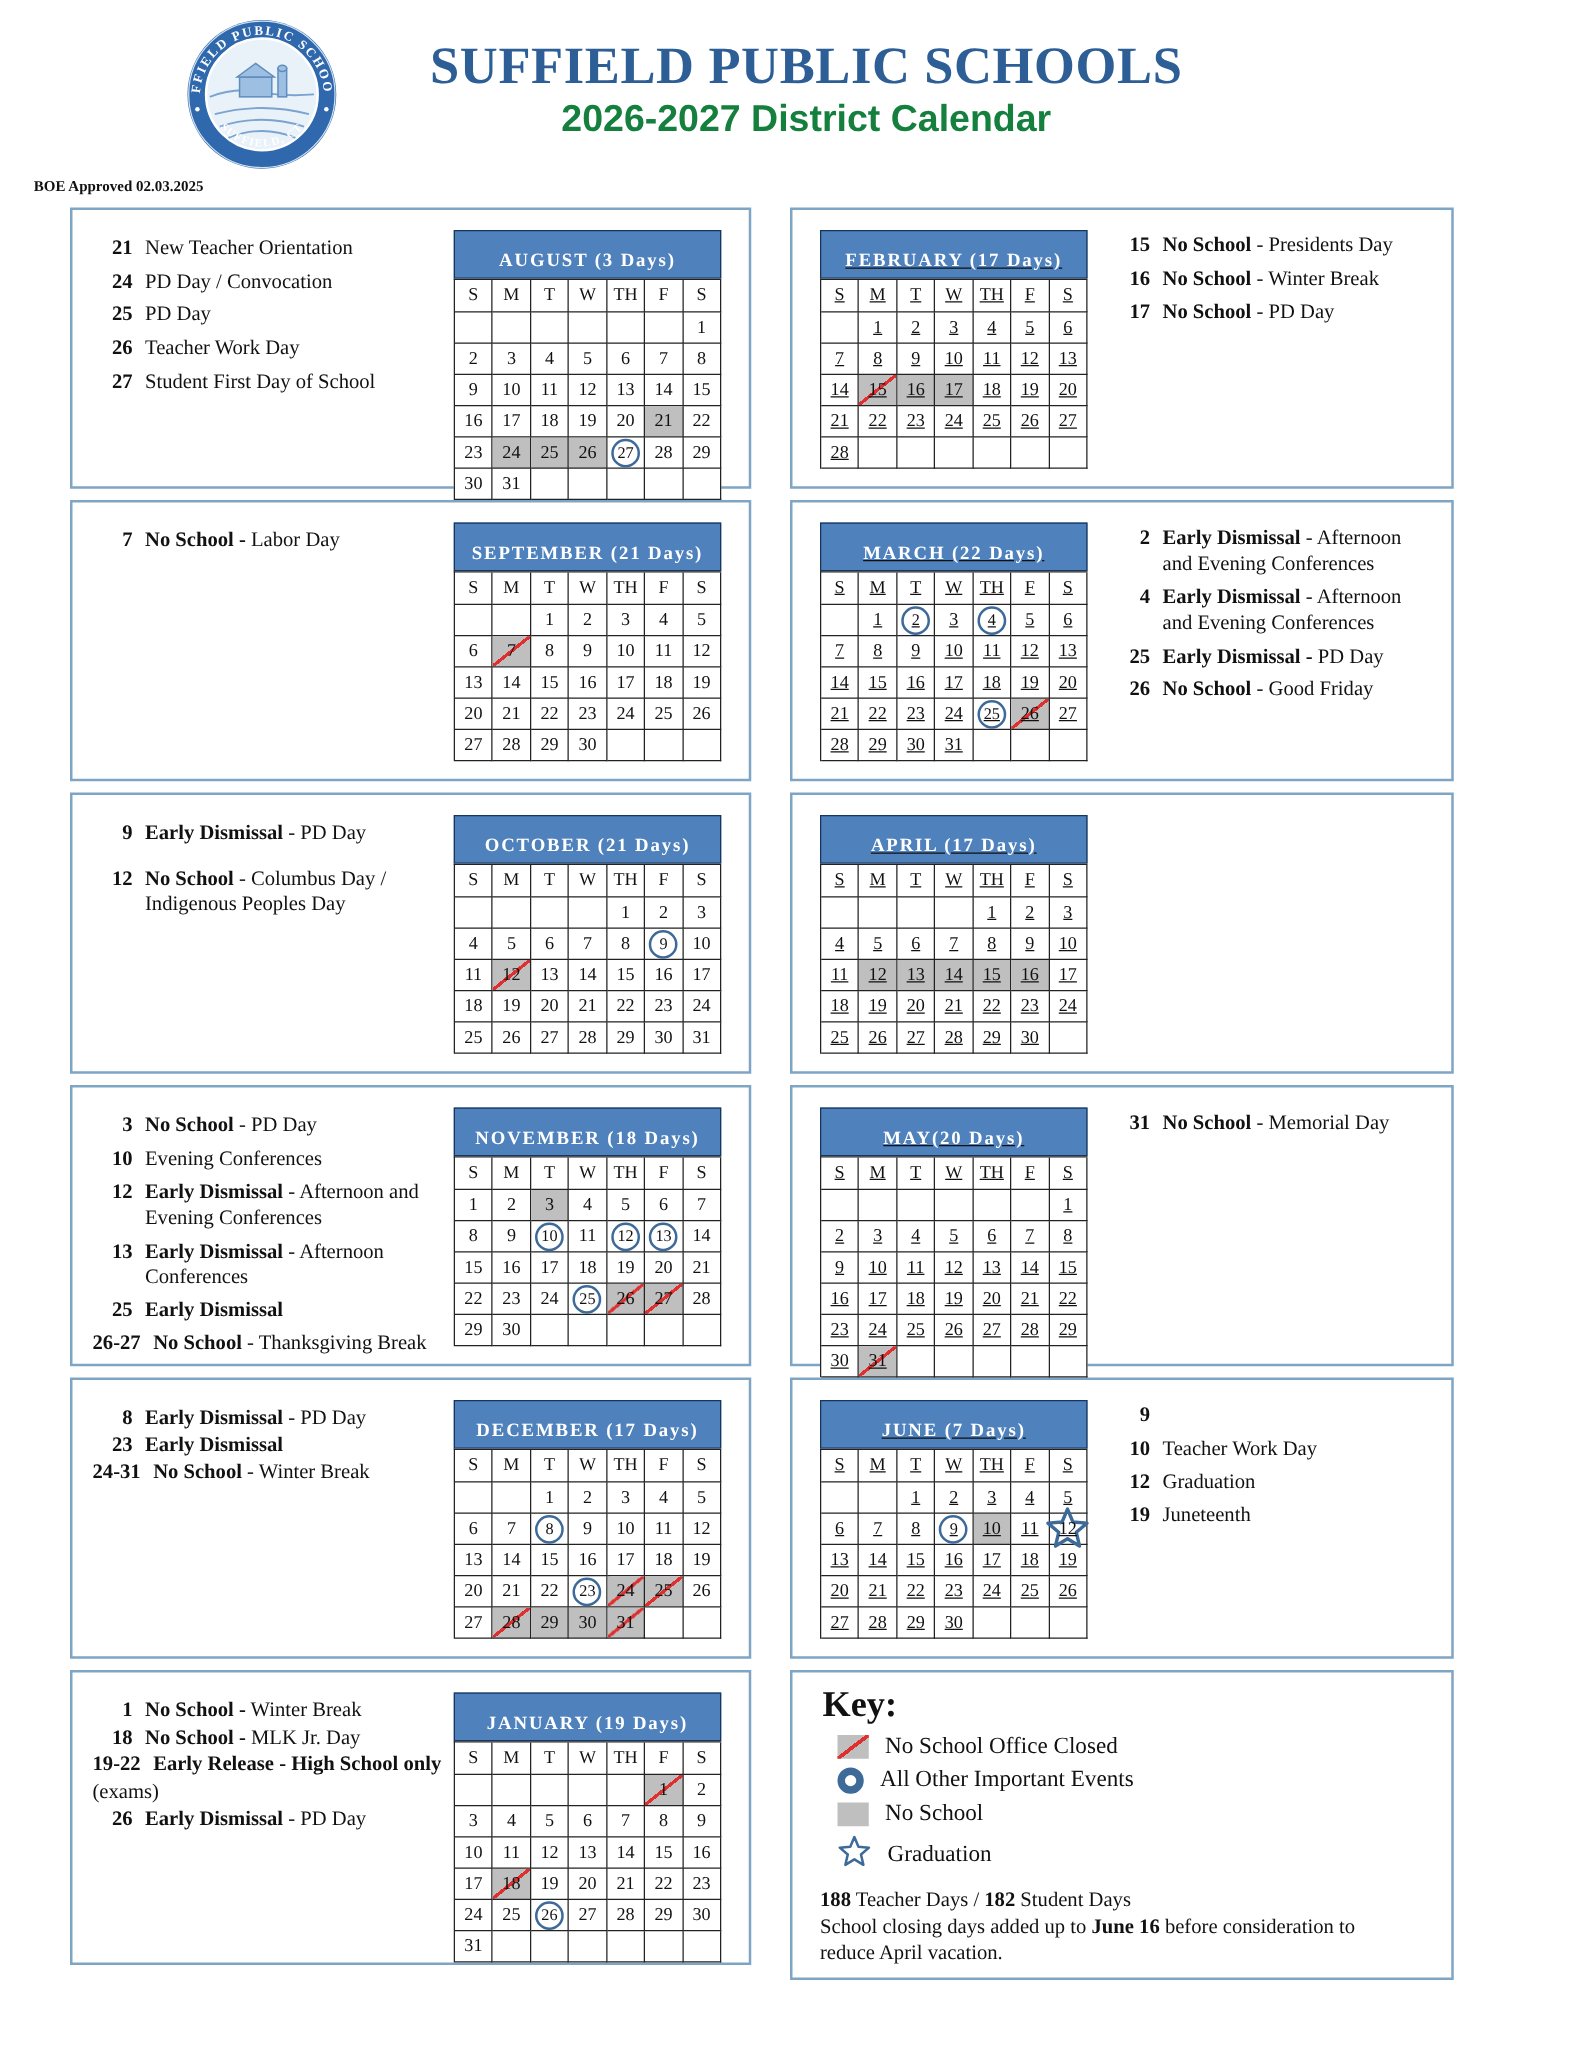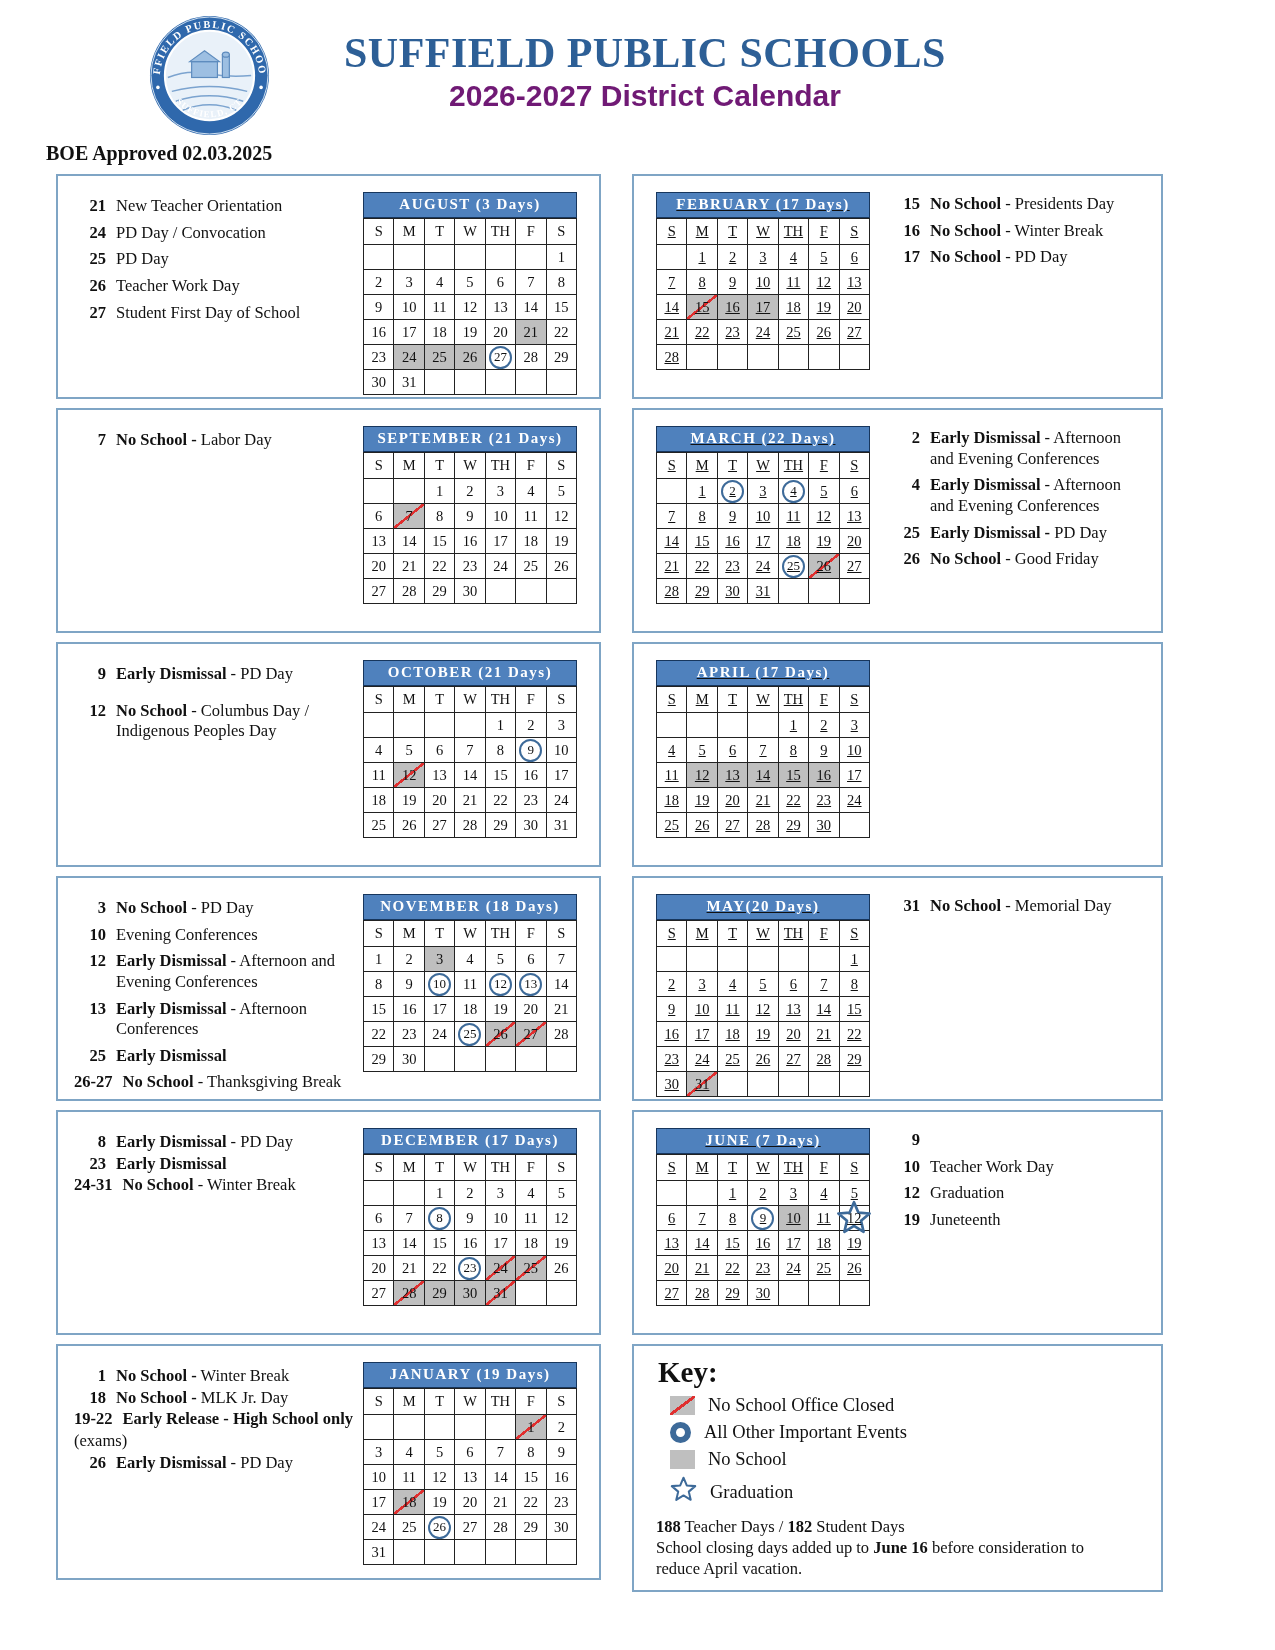--- a/index.html
+++ b/index.html
@@ -10,44 +10,44 @@
   }
   
   .page-header{position:relative;height:122px;}
   .logo{position:absolute;left:148px;top:0;width:123px;height:123px;}
   .titles{width:1180px;margin-left:55px;text-align:center;padding-top:16px;}
   .school-name{
     font-size:42px;font-weight:bold;color:#2d5f96;letter-spacing:.5px;
     font-family:"Liberation Serif", serif;line-height:1.1;
   }
   .calendar-title{
-    font-size:30px;font-weight:bold;color:#701a75;margin-top:3px;
+    font-size:30px;font-weight:bold;color:#15803d;margin-top:3px;
     font-family:"Liberation Sans", sans-serif;
   }
-  .approval{margin:6px 0 0 46px;font-weight:bold;font-size:20px;}
+  .approval{margin:6px 0 0 27px;font-weight:bold;font-size:12px;}
   
   .columns{display:flex;margin-left:56px;margin-top:9px;gap:31px;}
   .col{display:flex;flex-direction:column;gap:9px;}
   .col-left{width:545px;}
   .col-right{width:531px;}
   
   .section{
     border:2px solid #7fa5c5;height:225px;box-sizing:border-box;background:#fff;
     display:flex;padding:14px 10px 6px 12px;
   }
   .section.tall{height:236px;}
   .cal-right .events{order:0;flex:1;padding-left:4px;padding-top:6px;padding-right:6px;}
   .cal-right .cal{order:1;margin-right:12px;margin-top:2px;}
   .cal-left .cal{order:0;margin-left:10px;margin-top:2px;text-decoration:underline;}
   .cal-left .events{order:1;flex:1;padding-left:18px;padding-top:4px;padding-right:2px;}
   
   .cal{width:214px;flex-shrink:0;}
   .cal-title{
     background:#4f81bd;border:1px solid #17365d;color:#fff;font-weight:bold;
-    text-align:center;font-size:15px;letter-spacing:1.5px;padding:3px 0 4px;
+    text-align:center;font-size:15px;letter-spacing:1.5px;padding:16px 0 4px;
     white-space:nowrap;overflow:hidden;
   }
   .cal-grid{
     display:grid;grid-template-columns:repeat(7,1fr);
     border-top:1px solid #222;border-left:1px solid #222;background:#fff;
   }
   .cell{
     border-right:1px solid #222;border-bottom:1px solid #222;height:24px;
     display:flex;align-items:center;justify-content:center;font-size:14.5px;
     position:relative;background-clip:padding-box;

